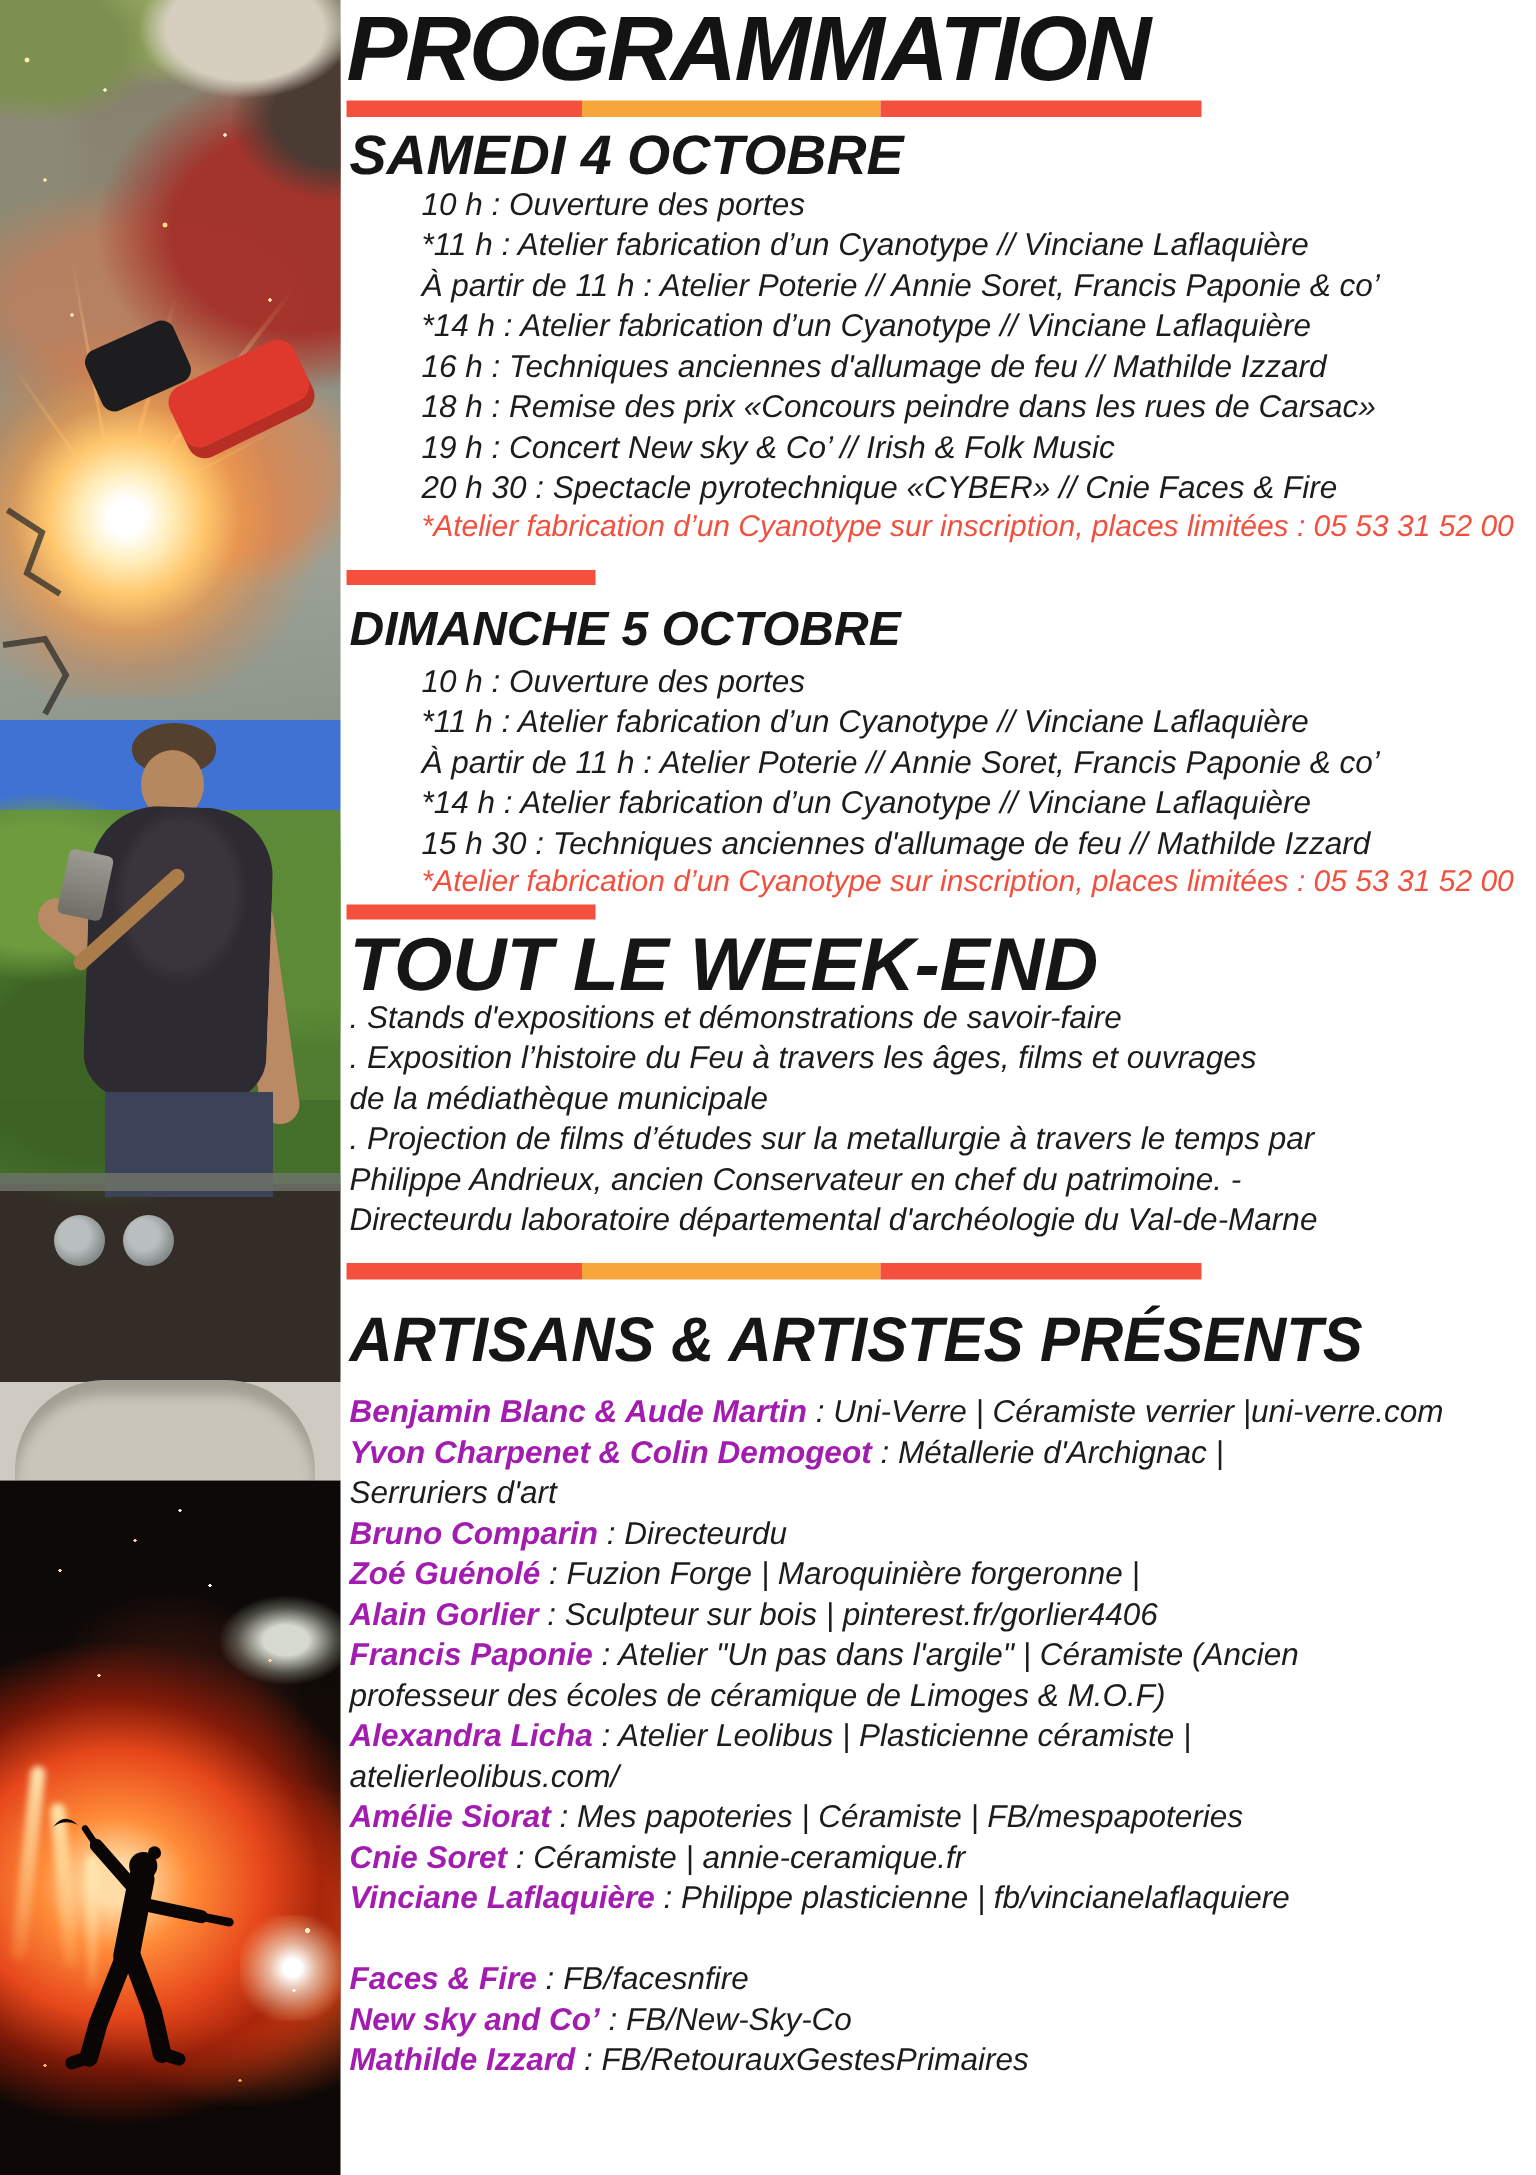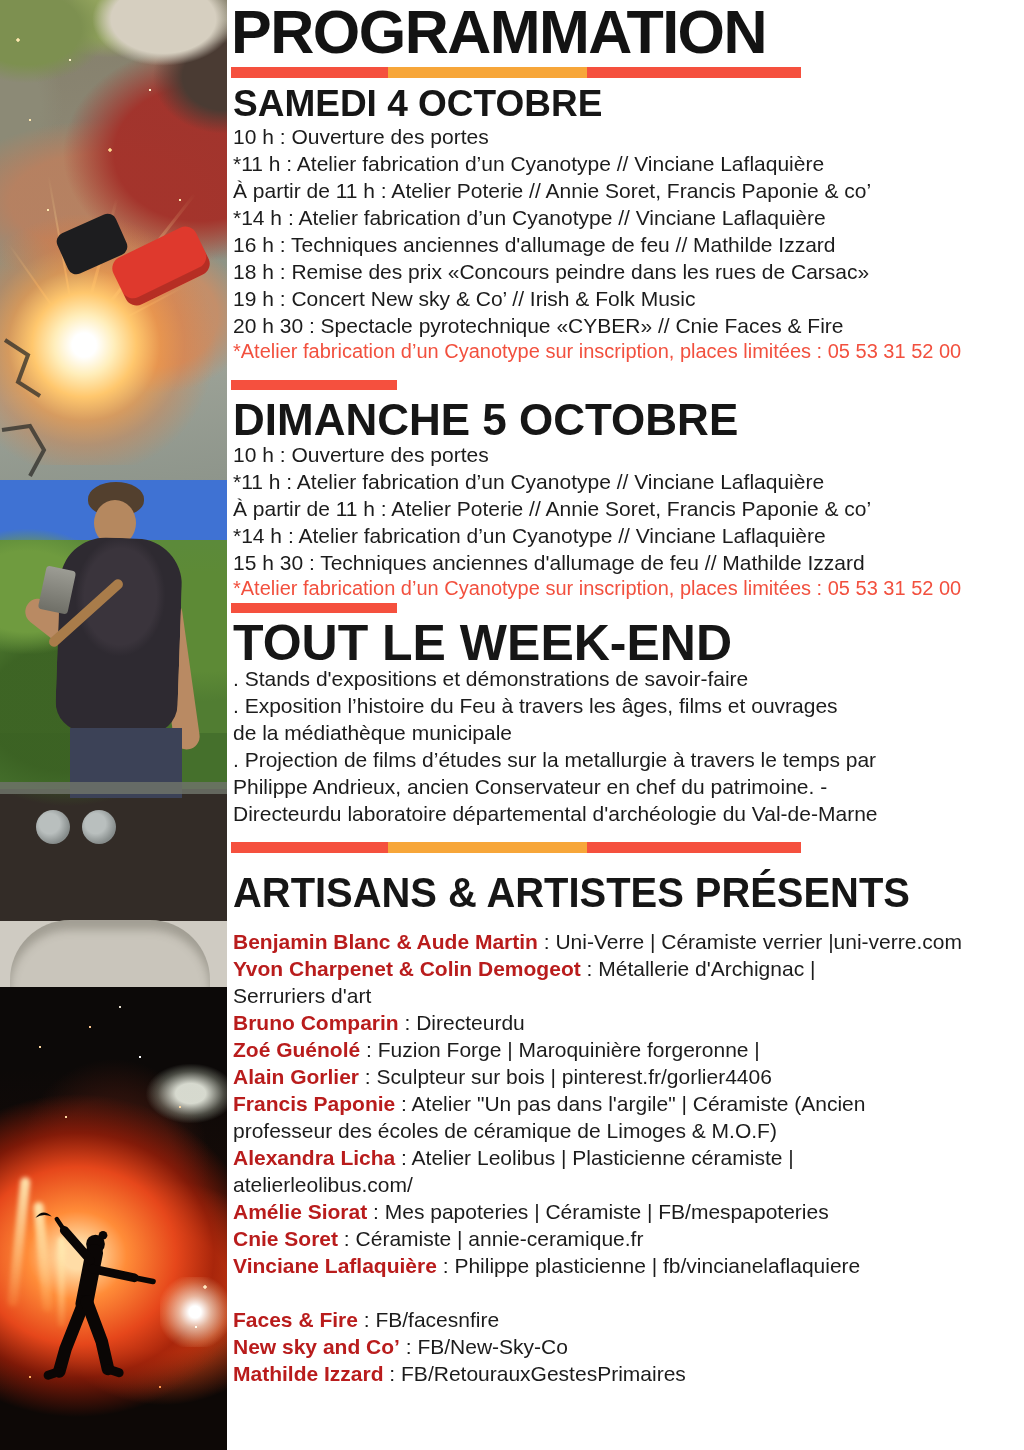--- a/index.html
+++ b/index.html
@@ -1,17 +1,17 @@
 <!DOCTYPE html>
 <html style="--coral: #f5503e; --orange: #f7a639; --note_red: #f2503e;"><head>
 <meta charset="utf-8">
 <style>
   html,body{margin:0;padding:0;background:#ffffff;}
   .page{position:relative;width:1024px;height:1450px;background:#fff;overflow:hidden;
-        font-family:"Liberation Sans","DejaVu Sans",sans-serif;color:#1c1c1c;}
+        font-family:"Liberation Sans","DejaVu Sans",sans-serif;color:#1c1c1c;font-style:italic;}
 
   
   .photos{position:absolute;left:0;top:0;width:227px;height:1450px;}
   .photo{position:absolute;left:0;width:227px;overflow:hidden;}
   figure{margin:0;}
 
   
   .p1{top:0;height:480px;background:
     radial-gradient(95px 62px at 72% 4%, #d6cfc0 0 55%, rgba(214,207,192,0) 75%),
     radial-gradient(120px 95px at 99% 16%, #4a3b33 0 35%, rgba(74,59,51,0) 60%),
@@ -113,32 +113,32 @@
   .tribar .sg1{width:27.5%;background:var(--coral,#f5503e);}
   .tribar .sg2{width:35%;background:var(--orange,#f7a639);}
   .tribar .sg3{width:37.5%;background:var(--coral,#f5503e);}
   .bar1{top:67px;} .bar2{top:842px;}
 
   .redbar{position:absolute;left:-2px;width:166px;height:10px;background:var(--coral,#f5503e);}
   .rb1{top:380px;} .rb2{top:603px;}
 
   section{position:absolute;left:0;}
   .sec-sat{top:85px;} .sec-sat h2{font-size:37px;line-height:37px;}
-  .sec-sun{top:399px;} .sec-sun h2{font-size:44px;line-height:41px;}
+  .sec-sun{top:399px;} .sec-sun h2{font-size:32px;line-height:41px;}
   .sec-we{top:622px;}  .sec-we h2{font-size:50px;line-height:42px;}
   .sec-art{top:871px;} .sec-art h2{font-size:42px;line-height:44px;transform:scaleX(.95);transform-origin:0 50%;}
 
   .line{margin:0;font-size:21px;line-height:27px;color:#1c1c1c;white-space:nowrap;}
   .note{margin:0;font-size:20px;line-height:25px;color:var(--note_red,#f2503e);white-space:nowrap;}
-  .sec-sat .lines, .sec-sun .lines{margin-top:1px;}
+  .sec-sat .lines, .sec-sun .lines{margin-top:1px;margin-left:48px;}
   .sec-we .lines{margin-top:1px;}
 
   .entries{margin-top:13px;}
   .entry{margin:0;font-size:21px;line-height:27px;}
-  .entry b{font-weight:700;color:#b91c1c;}
+  .entry b{font-weight:700;color:#a21caf;}
   .entry .desc{white-space:pre-line;}
   .gap{height:27px;}
 </style>
 </head>
 <body>
 
 <div class="page">
 
   <aside class="photos">
 

